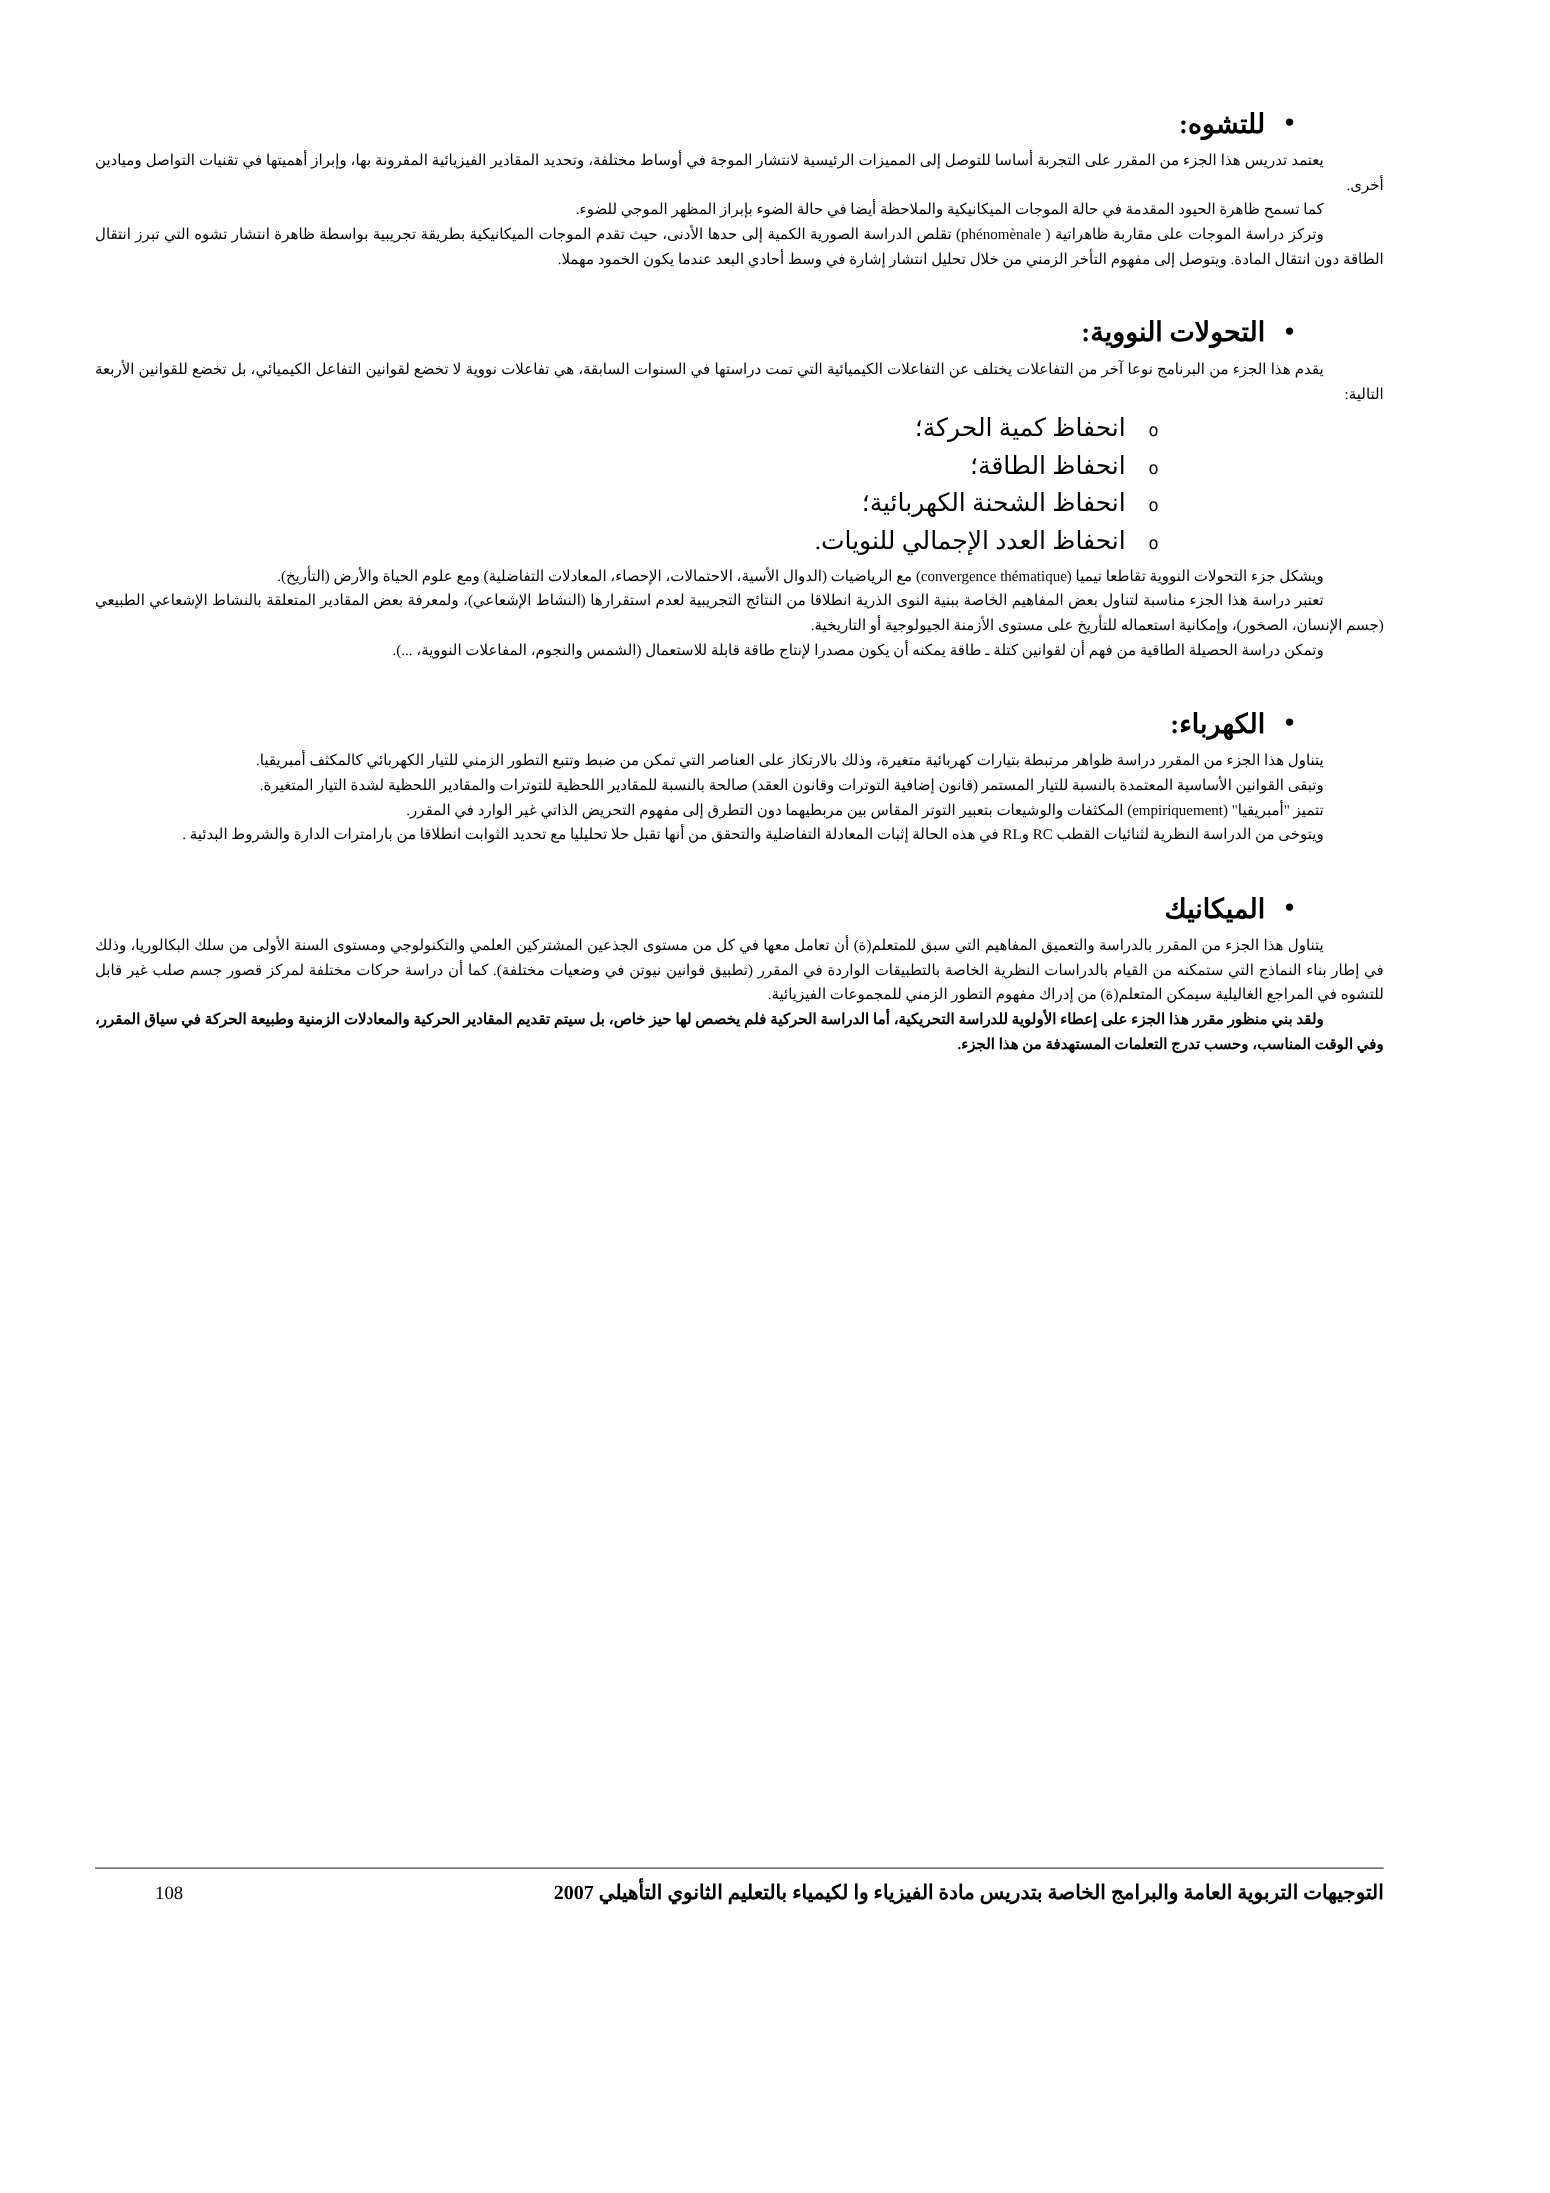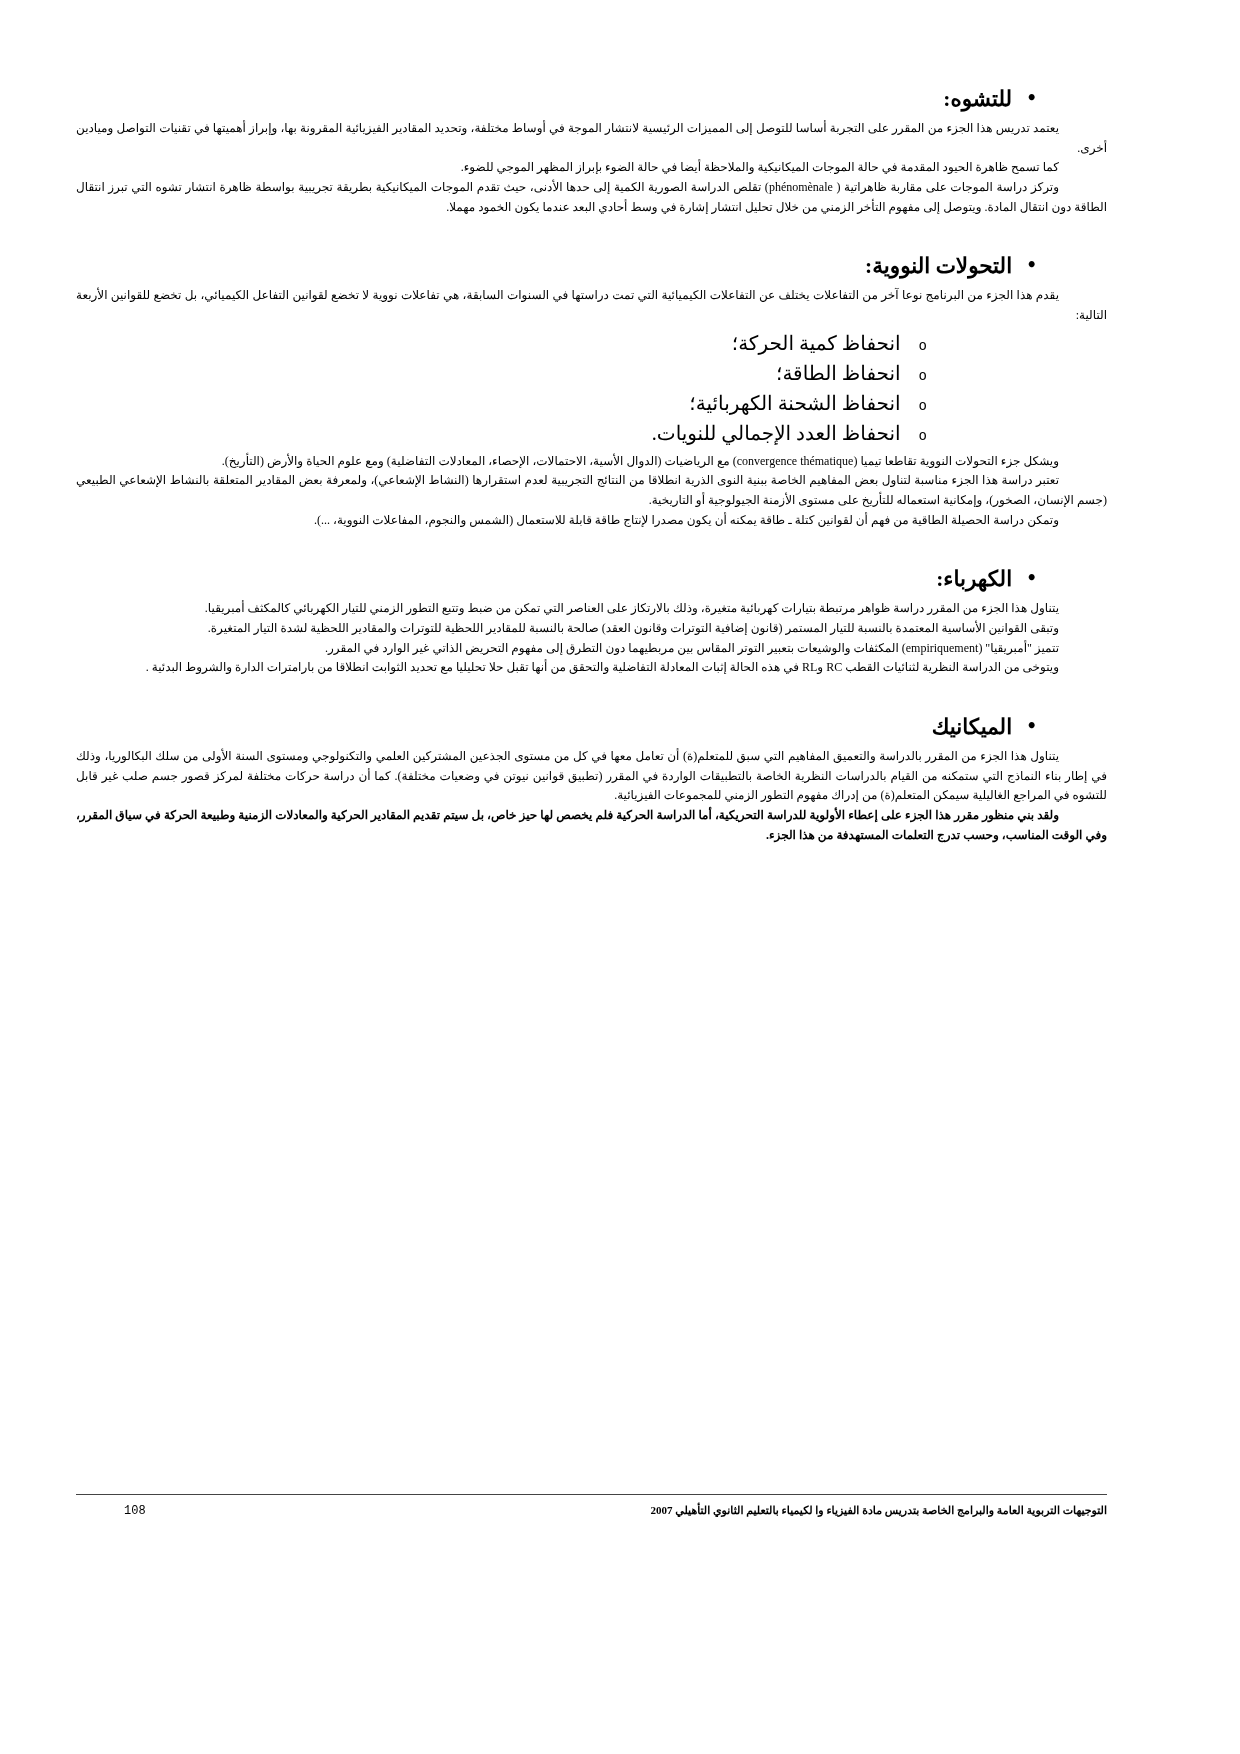--- a/index.html
+++ b/index.html
@@ -64,29 +64,28 @@
     top: 1494px;
     right: 133px;
     left: 76px;
     border-top: 1px solid #444444;
     padding-top: 9px;
     display: flex;
     justify-content: space-between;
     align-items: baseline;
   }
   .footer-text {
-    font-size: 11px;
+    font-size: 16px;
     font-weight: bold;
     text-align: left;
   }
   .page-number {
     direction: ltr;
-    font-size: 12px;
+    font-size: 15px;
     padding-left: 48px;
-    font-family: Liberation Mono, monospace;
   }
 </style>
 </head>
 <body>
 
 <div class="page">
   <main class="content">
 
     <section class="section">
       <div class="section-title">

